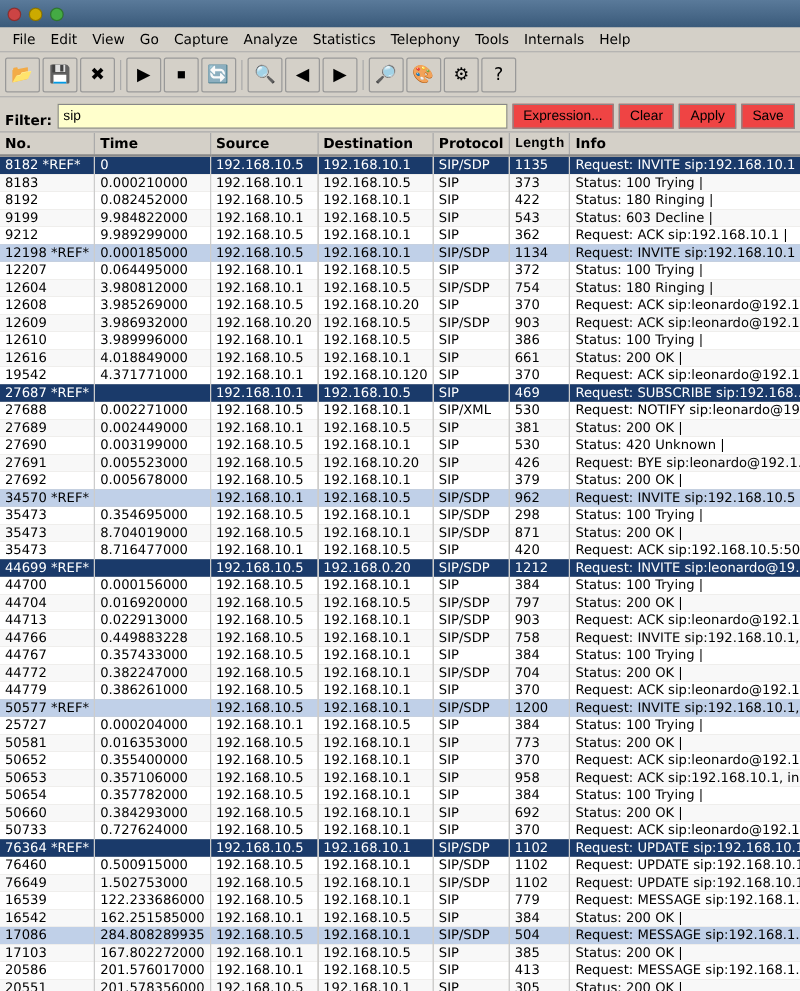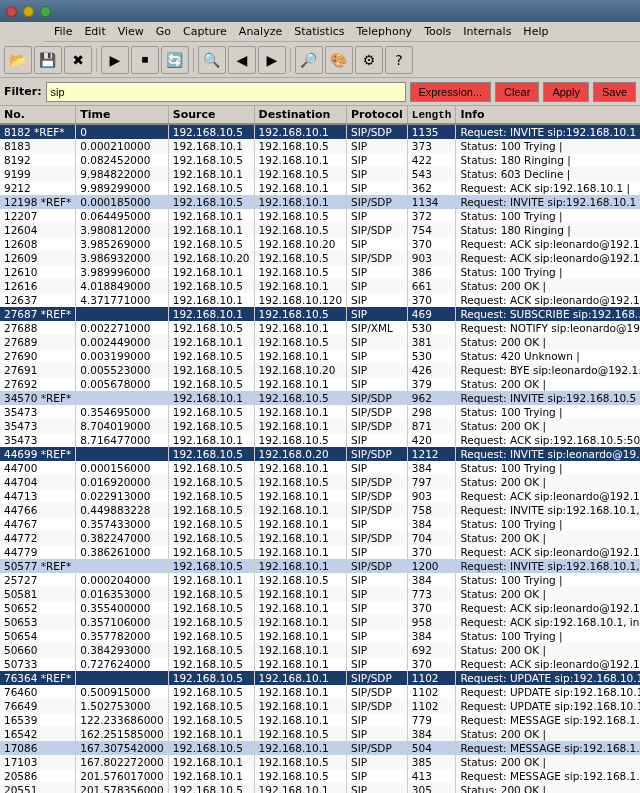--- a/index.html
+++ b/index.html
@@ -35,21 +35,20 @@
       text-align: center;
     }
     
     #menu-bar {
       background: #d4d0c8;
       height: 20px;
       display: flex;
       align-items: center;
       padding: 0 4px;
       border-bottom: 1px solid #aaa;
-      margin-left: 44px;
     }
     .menu-item {
       padding: 2px 6px;
       font-size: 11px;
       color: #000;
       cursor: pointer;
     }
     
     #toolbar {
       background: #d4d0c8;
@@ -72,21 +71,21 @@
     .tb-separator {
       width: 1px; height: 24px;
       background: #aaa;
       margin: 0 2px;
     }
     
     #filter-bar {
       background: #d4d0c8;
       height: 28px;
       display: flex;
-      align-items: center;
+      align-items: flex-end;
       padding: 2px 4px;
       gap: 4px;
       border-bottom: 1px solid #aaa;
     }
     #filter-label {
       font-size: 11px;
       font-weight: bold;
     }
     #filter-input {
       flex: 1;
@@ -311,21 +310,21 @@
           <tr style="background: rgb(248, 248, 248); color: rgb(0, 0, 0);">
             <td>12616</td>
             <td>4.018849000</td>
             <td>192.168.10.5</td>
             <td>192.168.10.1</td>
             <td>SIP</td>
             <td>661</td>
             <td style="max-width: 200px; overflow: hidden; text-overflow: ellipsis;">Status: 200 OK  |</td>
           </tr>
           <tr style="background: rgb(255, 255, 255); color: rgb(0, 0, 0);">
-            <td>12637</td>
+            <td>19542</td>
             <td>4.371771000</td>
             <td>192.168.10.1</td>
             <td>192.168.10.120</td>
             <td>SIP</td>
             <td>370</td>
             <td style="max-width: 200px; overflow: hidden; text-overflow: ellipsis;">Request: ACK sip:leonardo@192.168.0.20  |</td>
           </tr>
           <tr style="background: rgb(26, 58, 106); color: white;">
             <td>27687 *REF*</td>
             <td></td>
@@ -600,21 +599,21 @@
             <td>16542</td>
             <td>162.251585000</td>
             <td>192.168.10.1</td>
             <td>192.168.10.5</td>
             <td>SIP</td>
             <td>384</td>
             <td style="max-width: 200px; overflow: hidden; text-overflow: ellipsis;">Status: 200 OK  |</td>
           </tr>
           <tr style="background: rgb(192, 208, 232); color: rgb(0, 0, 0);">
             <td>17086</td>
-            <td>167.307542000</td>
+            <td>284.808289935</td>
             <td>192.168.10.5</td>
             <td>192.168.10.1</td>
             <td>SIP/SDP</td>
             <td>504</td>
             <td style="max-width: 200px; overflow: hidden; text-overflow: ellipsis;">Request: MESSAGE sip:192.168.10.1  |  (text/plain)</td>
           </tr>
           <tr style="background: rgb(248, 248, 248); color: rgb(0, 0, 0);">
             <td>17103</td>
             <td>167.802272000</td>
             <td>192.168.10.1</td>

